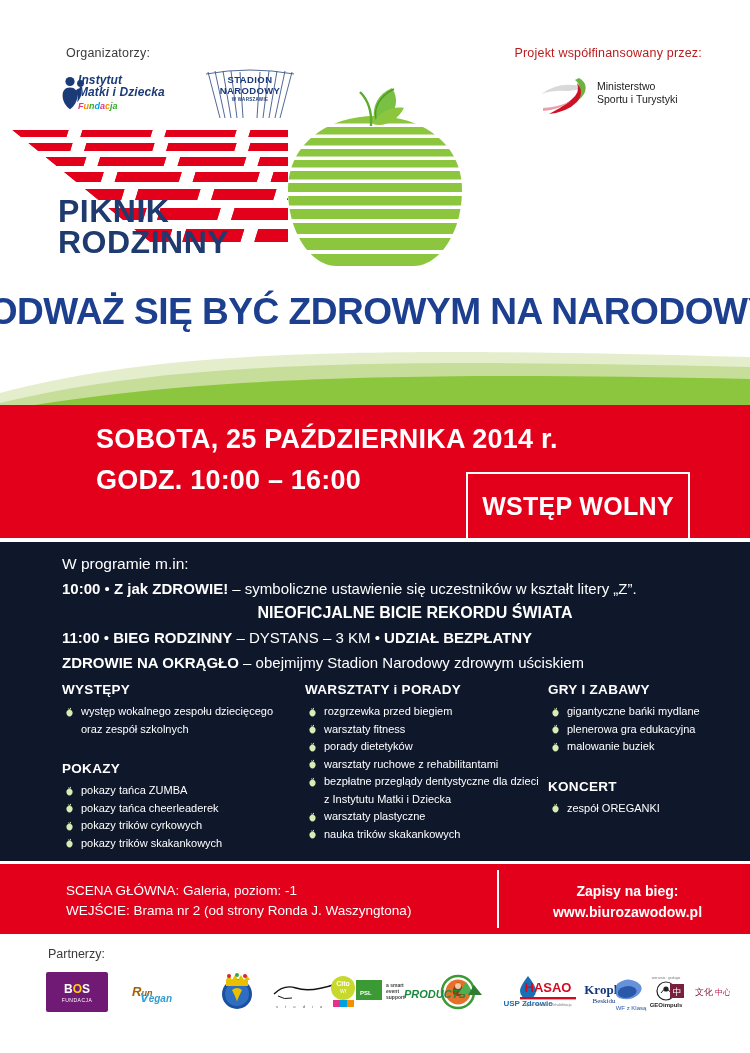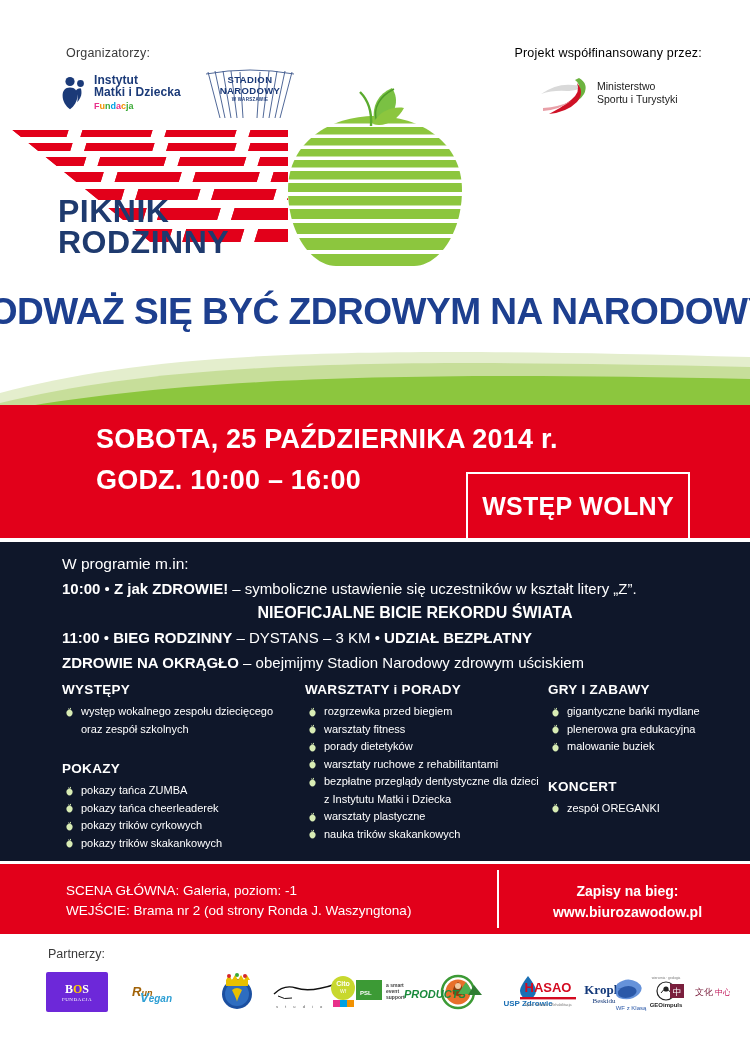--- a/index.html
+++ b/index.html
@@ -13,27 +13,27 @@
   .poster { position: relative; width: 750px; height: 1053px; background:#fff; }
 
   
   .header { position: relative; height: 355px; background:#fff; }
   .org-label {
     position: absolute; top: 46px; left: 66px;
     font-size: 12.5px; color:#3a3a3a; letter-spacing:.2px;
   }
   .fund-label {
     position: absolute; top: 46px; right: 48px;
-    font-size: 12.5px; color:#000000; letter-spacing:.2px;margin-left:44px;
+    font-size: 12.5px; color:#b91c1c; letter-spacing:.2px;margin-left:44px;
   }
 
   
   .logo-imd { position:absolute; top:74px; left:62px; width:180px; height:44px; }
   .imd-mark { position:absolute; left:0; top:2px; width:26px; height:34px; }
-  .imd-text { position:absolute; left:32px; top:0px; line-height:12px; }
+  .imd-text { position:absolute; left:16px; top:0px; line-height:12px;font-style:italic; }
   .imd-text .l1, .imd-text .l2 {
     font-size:12px; font-weight:bold; color:#1b3a78; display:block; letter-spacing:.1px;
   }
   .imd-text .l3 { font-size:9px; font-weight:bold; display:block; margin-top:2px; }
   .imd-text .l3 span:nth-child(1){color:#e8308a;}
   .imd-text .l3 span:nth-child(2){color:#f29100;}
   .imd-text .l3 span:nth-child(3){color:#3aa935;}
   .imd-text .l3 span:nth-child(4){color:#00a0e3;}
   .imd-text .l3 span:nth-child(5){color:#e8308a;}
   .imd-text .l3 span:nth-child(6){color:#f29100;}
@@ -492,21 +492,21 @@
       <div>Zapisy na bieg:</div>
       <div>www.biurozawodow.pl</div>
     </div>
   </div>
 
   <div class="partners">
     <div class="partners-label">Partnerzy:</div>
     <div class="plogos">
 
       <div class="plogo" style="left:8px;width:62px;">
-        <div style="width:62px;height:40px;background:#6d28d9;border-radius:2px;position:relative;font-family:Liberation Serif, serif;">
+        <div style="width:62px;height:40px;background:#701a75;border-radius:2px;position:relative;">
           <div style="position:absolute;width:100%;text-align:center;top:10px;font-size:12px;font-weight:bold;color:#fff;">B<span style="color:#ffd200;">O</span>S</div>
           <div style="position:absolute;width:100%;text-align:center;top:25px;font-size:5px;color:#fff;letter-spacing:.5px;">FUNDACJA</div>
         </div>
       </div>
 
       <div class="plogo" style="left:90px;width:72px;">
         <div style="position:relative;height:40px;">
           <div style="position:absolute;top:12px;left:4px;font-size:13px;font-weight:bold;color:#a16207;font-style:italic;">R<span style="font-size:9px;">un</span></div>
           <div style="position:absolute;top:18px;left:12px;font-size:13px;font-weight:bold;color:#2e9fd4;font-style:italic;">V<span style="font-size:10px;">egan</span></div>
         </div>

